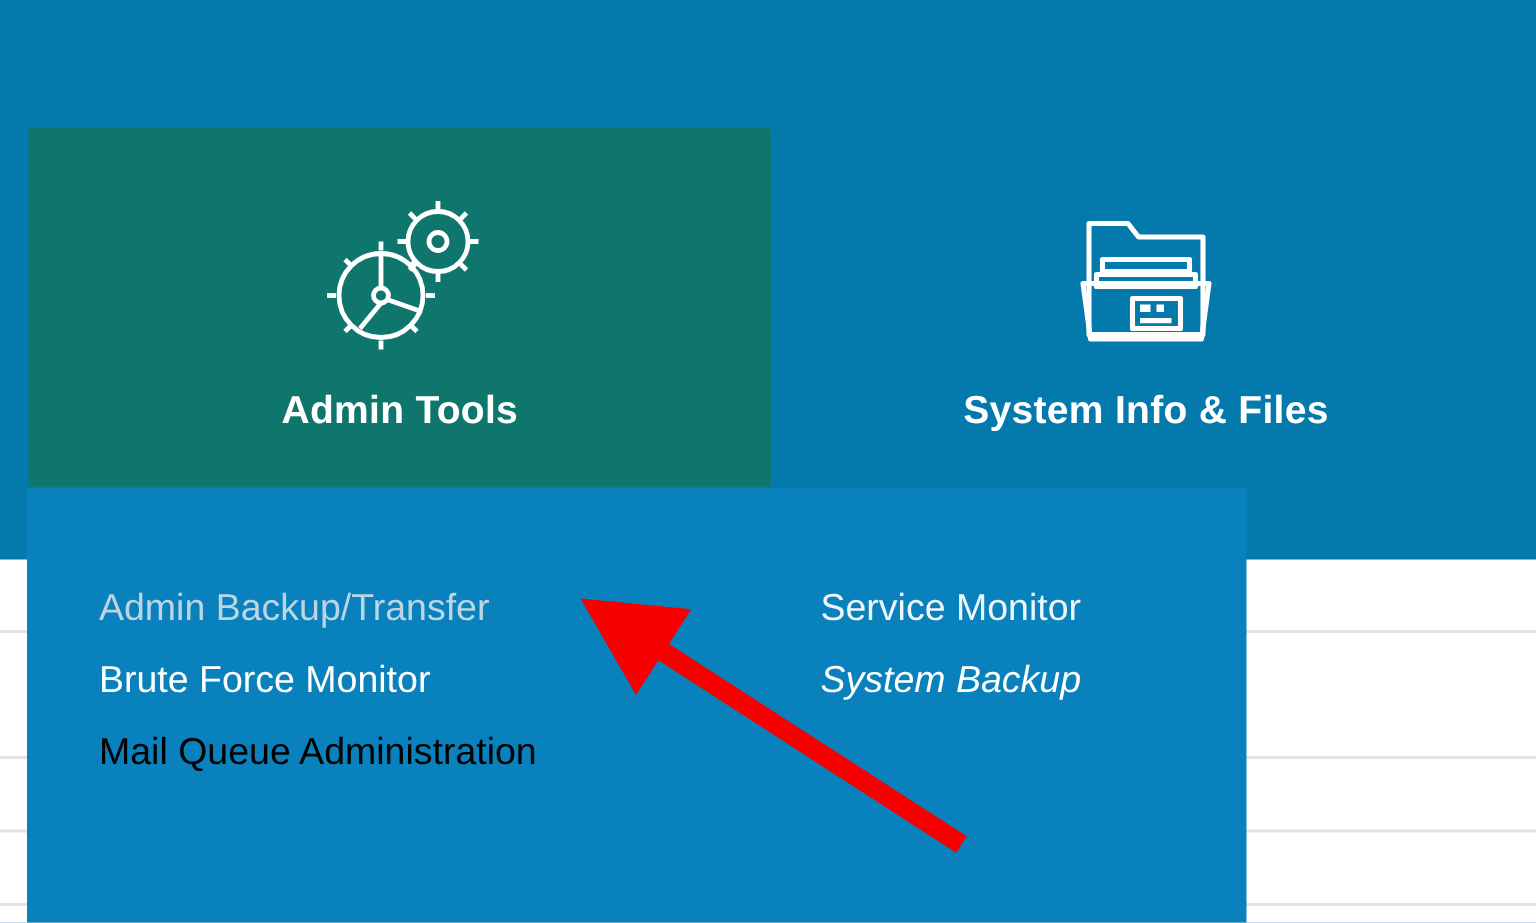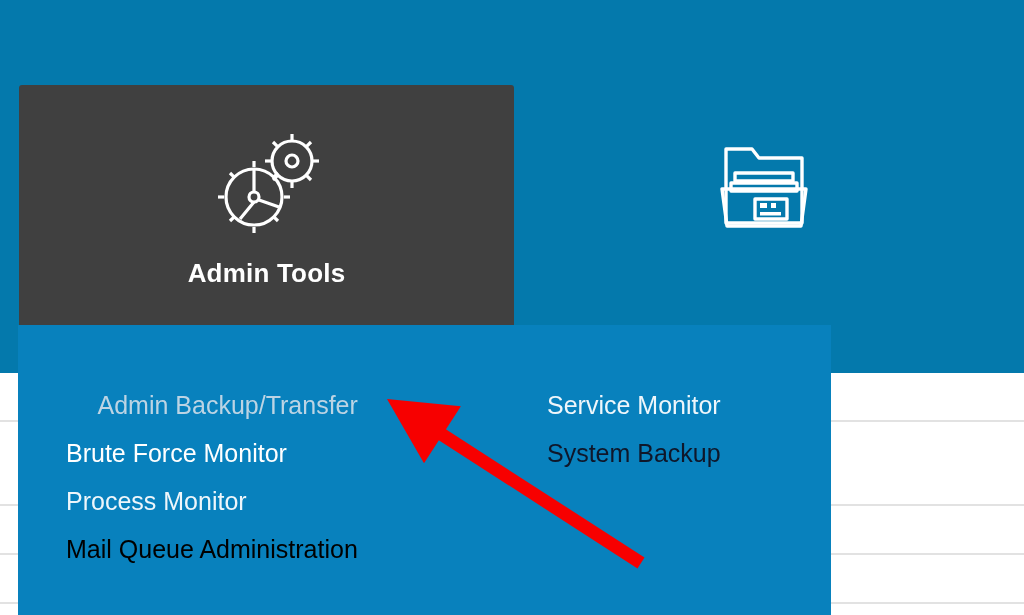--- a/index.html
+++ b/index.html
@@ -78,21 +78,21 @@
   #menu-column-right{ left:529px; }
   .menu-item{
     color:#eef6fb;
     font-size:25px;
     line-height:48px;
     white-space:nowrap;
     cursor:pointer;
   }
   #menu-column-left .menu-item:first-child,
   #menu-column-right .menu-item:first-child{ margin-top:56px; }
-  .menu-item.is-hovered{ color:#bcd4e4;text-align:right; }
+  .menu-item.is-hovered{ color:#bcd4e4; }
 
   
   #annotation-arrow{
     position:absolute; left:0; top:0;
     width:1024px; height:615px;
     pointer-events:none;
   }
 </style>
 </head>
 <body>
@@ -101,21 +101,21 @@
   <div class="content-row-divider" style="top: 420px; background: rgb(226, 226, 226);"></div>
   <div class="content-row-divider" style="top: 504px; background: rgb(226, 226, 226);"></div>
   <div class="content-row-divider" style="top: 553px; background: rgb(226, 226, 226);"></div>
   <div class="content-row-divider" style="top: 602px; background: rgb(226, 226, 226);"></div>
 </div>
 
 <div id="header-band" style="background: rgb(4, 121, 172);"></div>
 
 <div id="nav-tiles">
 
-  <div class="nav-tile" id="tile-admin-tools" style="background: #404040;">
+  <div class="nav-tile" id="tile-admin-tools" style="background: #0f766e;">
     <div class="nav-tile-icon">
       <svg width="110" height="105" viewBox="0 0 110 105">
         <g fill="none" stroke="#ffffff" stroke-width="3.2">
 
           <circle cx="42" cy="66" r="28"></circle>
           <circle cx="42" cy="66" r="5"></circle>
           <path d="M42 38 L42 61 M42 71 L28 88 M47 69 L67 76"></path>
           <g stroke-width="3.2">
             <path d="M42 36 L42 30"></path>
               <path d="M61.8 46.2 L66 42"></path>
@@ -161,36 +161,36 @@
 
           <rect x="46" y="68" width="32" height="20"></rect>
         </g>
         <g fill="#ffffff">
           <rect x="51" y="72" width="7" height="5"></rect>
           <rect x="62" y="72" width="5" height="5"></rect>
           <rect x="51" y="81" width="21" height="3.5"></rect>
         </g>
       </svg>
     </div>
+    <div class="nav-tile-label" style="color: rgb(255, 255, 255);">System Info &amp; Files</div>
   </div>
 
 </div>
 
 <div id="dropdown-menu" style="background: rgb(8, 129, 189);">
 
   <div class="menu-column" id="menu-column-left">
     <a class="menu-item is-hovered" style="color: rgb(188, 212, 228);">Admin Backup/Transfer</a>
     <a class="menu-item" style="color: #ffffff;">Brute Force Monitor</a>
-    <a class="menu-item" style="color: rgb(238, 246, 251);">Process Monitor</a>
     <a class="menu-item" style="color: #000000;">Mail Queue Administration</a>
   </div>
 
   <div class="menu-column" id="menu-column-right">
     <a class="menu-item" style="color: rgb(238, 246, 251);">Service Monitor</a>
-    <a class="menu-item" style="color: #0f172a;">System Backup</a>
+    <a class="menu-item" style="color: #ffffff; font-style: italic;">System Backup</a>
   </div>
 
 </div>
 
 <svg id="annotation-arrow">
   <g id="annotation-arrow-group">
     <line id="annotation-arrow-shaft" stroke-width="13" stroke-linecap="butt" x1="641" y1="563" x2="430.68531330660244" y2="427.2062652845779" stroke="#f70000"></line>
     <polygon id="annotation-arrow-head" points="387,399 460.8893018829117,406.2367856991858 424.0041857415406,463.36373386935816" fill="#f70000"></polygon>
   </g>
 </svg>

